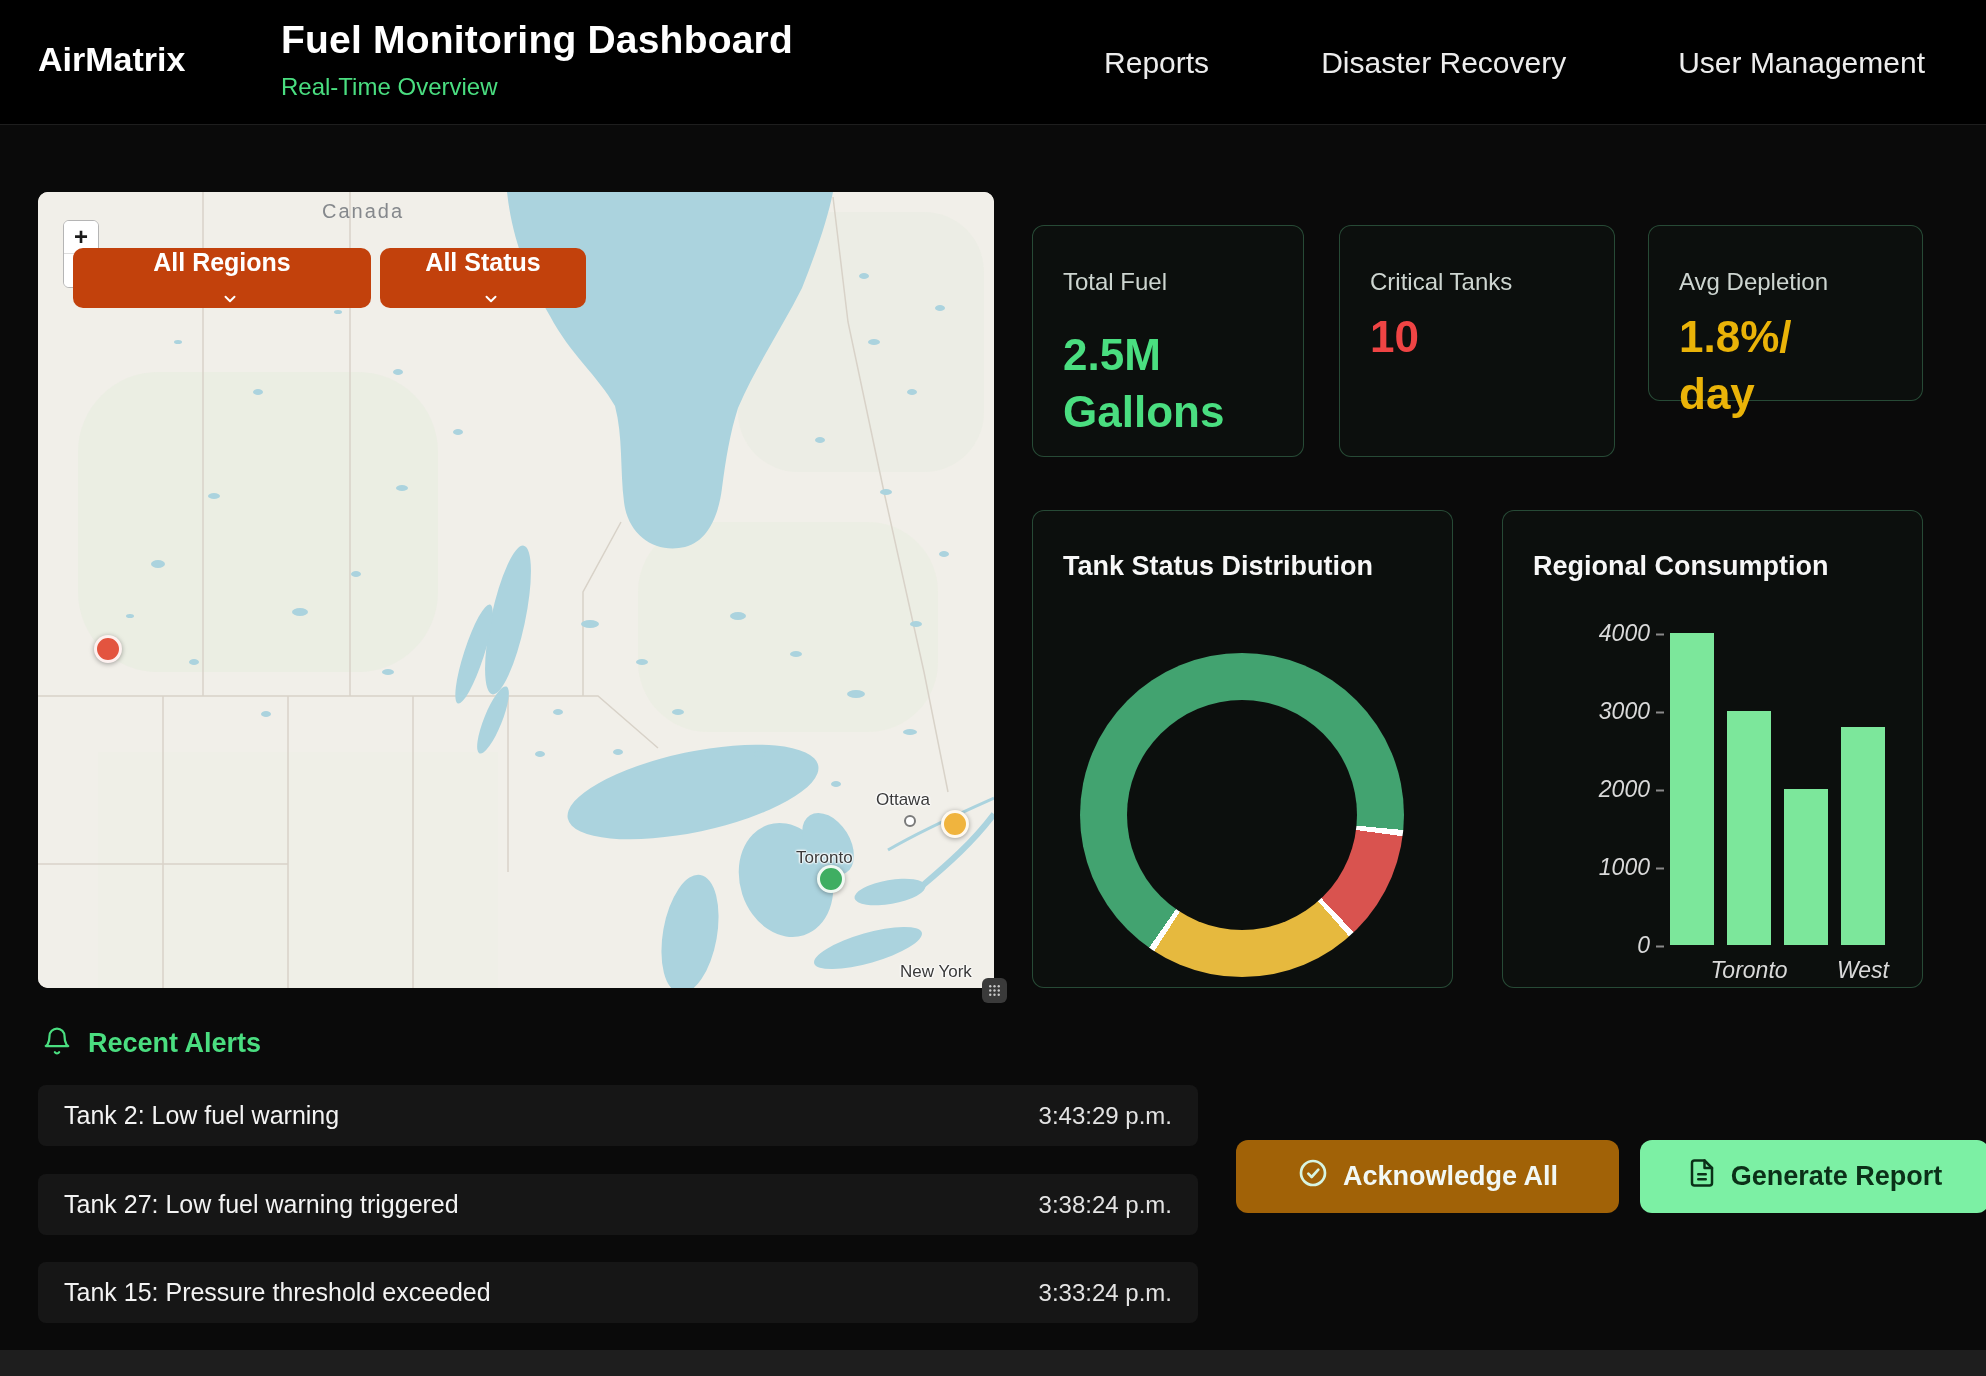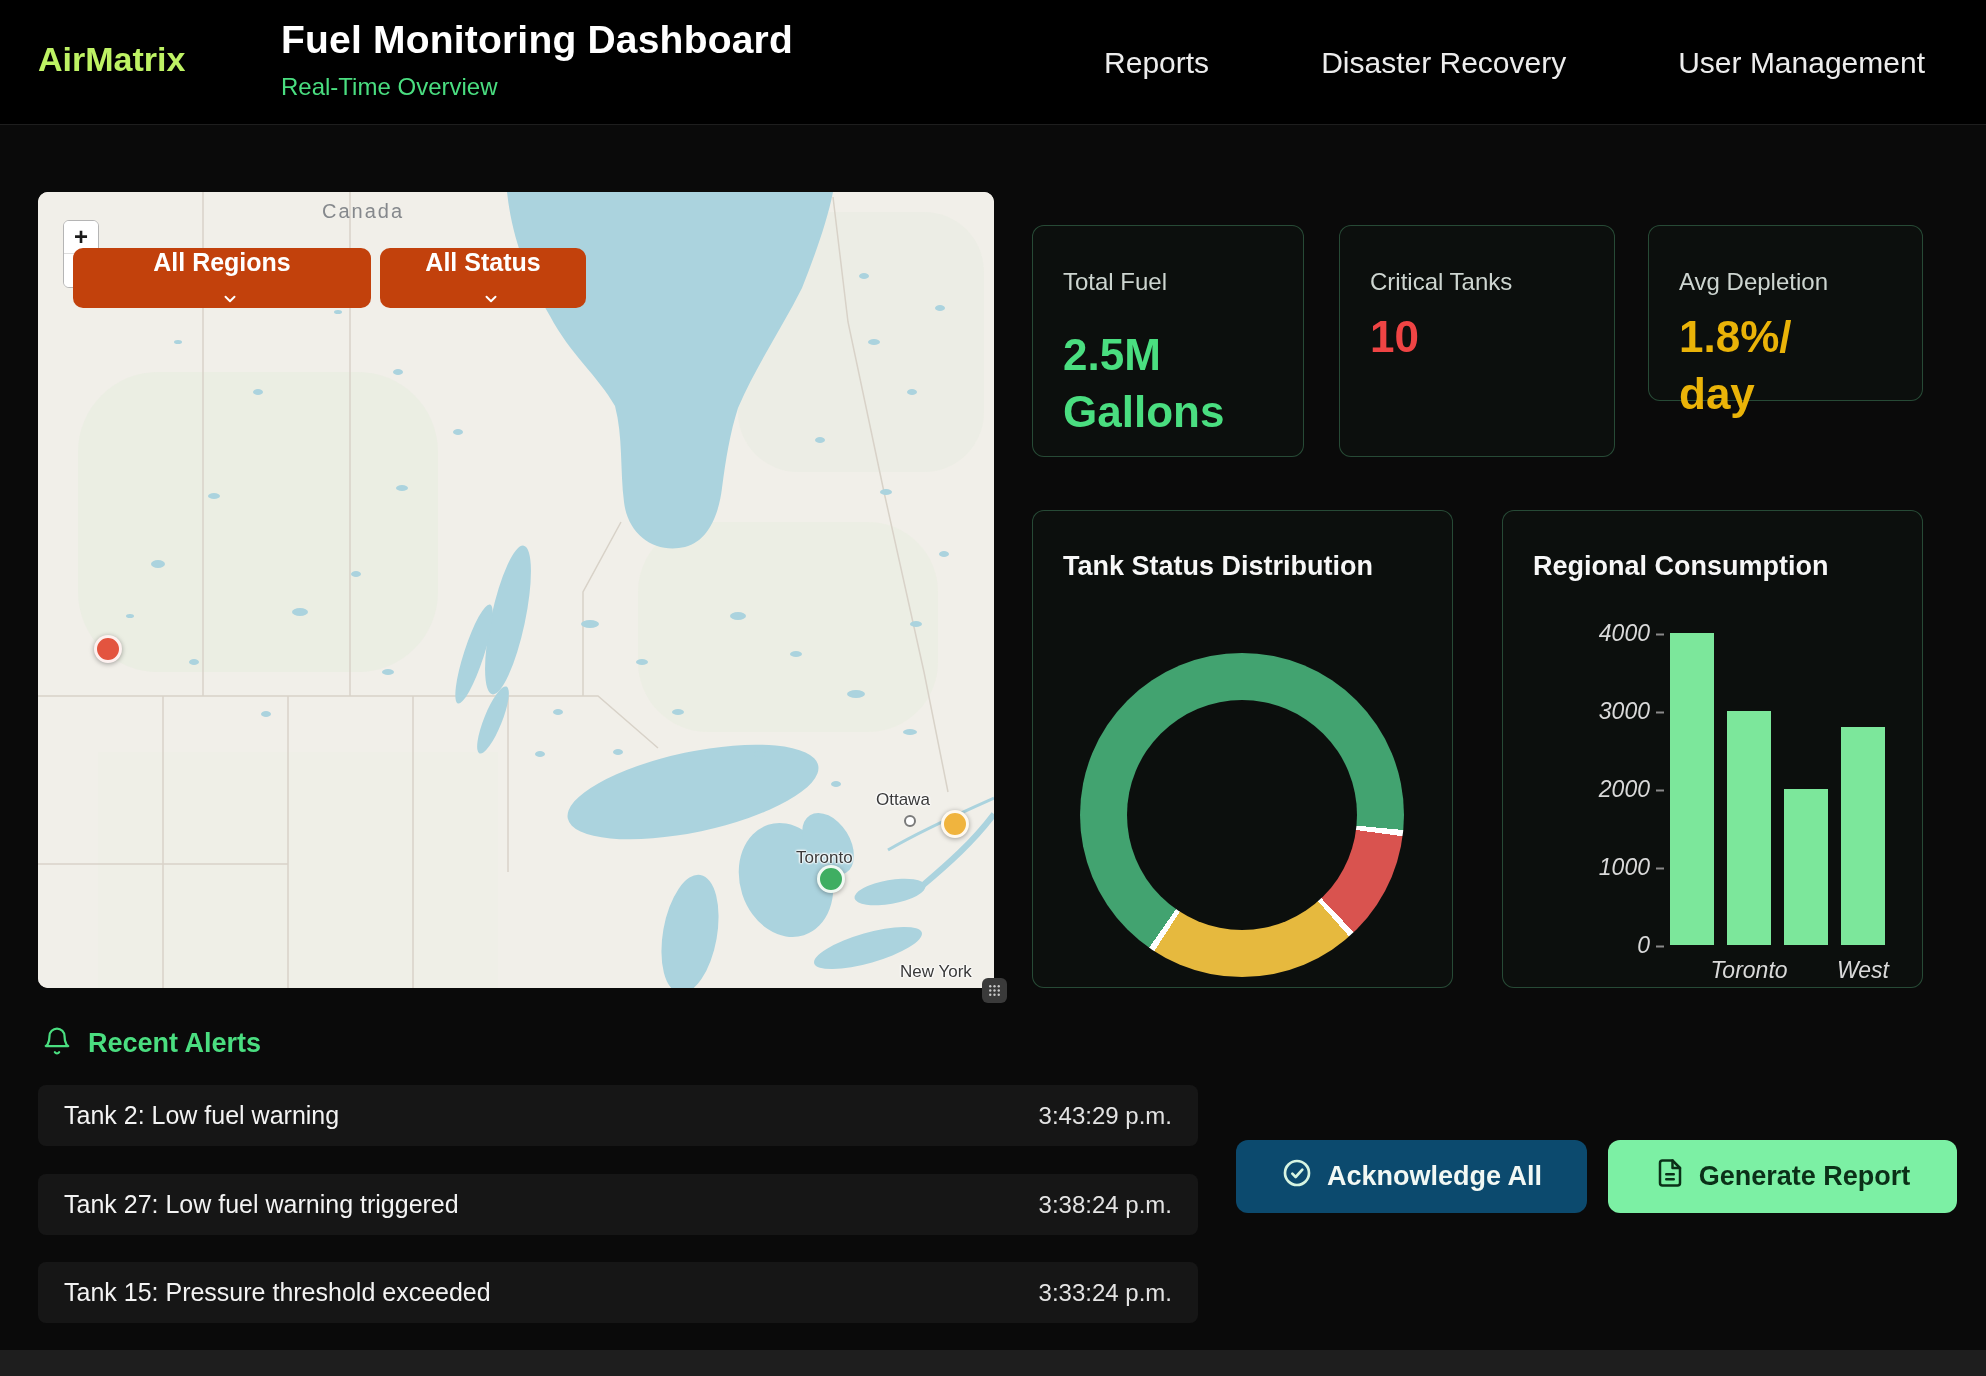--- a/index.html
+++ b/index.html
@@ -5,21 +5,21 @@
   html,body { margin:0; padding:0; background:#000; }
   .app {
     position:relative; width:1986px; height:1376px; overflow:hidden;
     background:#0a0a0a; color:#fff;
     font-family:"Liberation Sans","DejaVu Sans",sans-serif;
   }
 
   
   .topbar { position:absolute; left:0; top:0; width:100%; height:125px; background:#000;
             border-bottom:1px solid #1e1e1e; box-sizing:border-box; }
-  .brand { position:absolute; left:38px; top:40px; font-size:34px; font-weight:800; color:#bef264; }
+  .brand { position:absolute; left:38px; top:40px; font-size:34px; font-weight:800; color:#ffffff; }
   .titles { position:absolute; left:281px; top:18px; }
   .page-title { margin:0; font-size:39px; font-weight:800; color:#fff; letter-spacing:.2px; }
   .page-subtitle { margin-top:11px; font-size:24px; font-weight:500; color:#4ade80; }
   .topnav { position:absolute; right:61px; top:0; height:125px; display:flex; align-items:center; gap:112px; }
   .topnav a { color:#ececec; font-size:30px; text-decoration:none; cursor:pointer; }
 
   
   .map-panel { position:absolute; left:38px; top:192px; width:956px; height:796px;
                border-radius:10px; overflow:hidden; background:#f1efe9; }
   .map-svg { position:absolute; left:0; top:0; width:100%; height:100%; }
@@ -84,21 +84,21 @@
   .alerts-title { font-size:27px; font-weight:800; color:#4ade80; }
   .alert-row { position:absolute; left:38px; width:1160px; height:61px; background:#161616;
                border-radius:8px; display:flex; align-items:center; justify-content:space-between;
                padding:0 26px; box-sizing:border-box; cursor:pointer; }
   .row-1 { top:97px; } .row-2 { top:186px; } .row-3 { top:274px; }
   .alert-text { font-size:25px; color:#f3f3f3; }
   .alert-time { font-size:24px; color:#e3e3e3; }
   .actions { position:absolute; left:1236px; top:152px; display:flex; gap:21px; }
   .btn { height:73px; border-radius:12px; border:0; display:flex; align-items:center; justify-content:center;
          gap:14px; font-size:27px; font-weight:700; cursor:pointer; font-family:inherit; }
-  .btn-ack { width:351px; background:#0c4a6e; color:#f2f8f4; }
+  .btn-ack { width:383px; background:#a16207; color:#f2f8f4; }
   .btn-gen { width:349px; background:#7cf0a4; color:#0b3018; }
 
   .bottom-bar { position:absolute; left:0; top:1350px; width:100%; height:26px; background:#1e1e1e; z-index:70; }
 </style>
 </head>
 <body>
 
 <div class="app">
 
   <header class="topbar">

